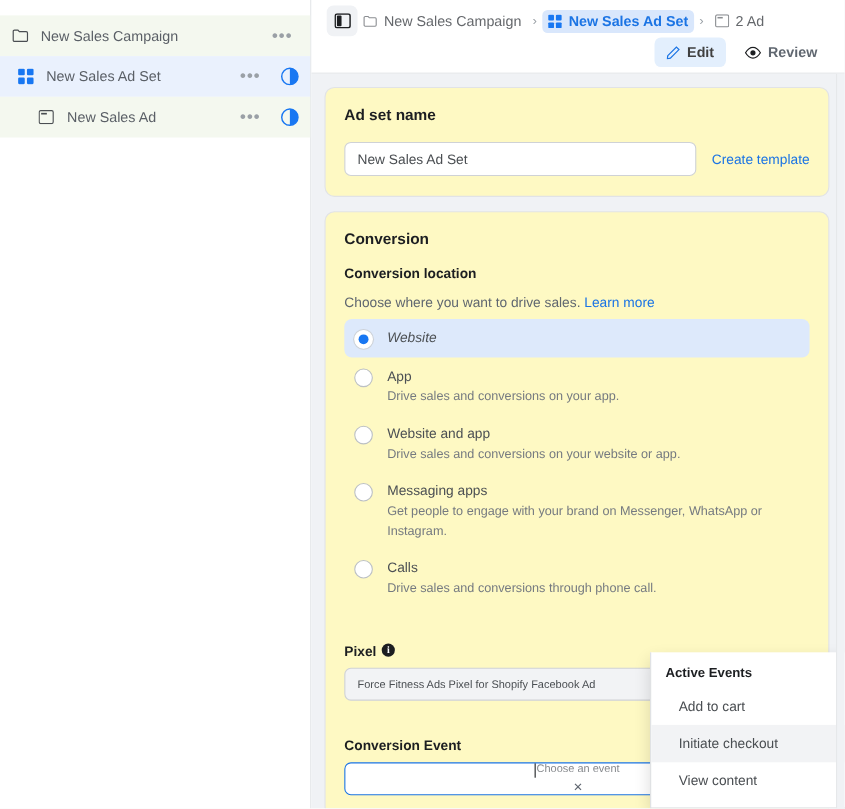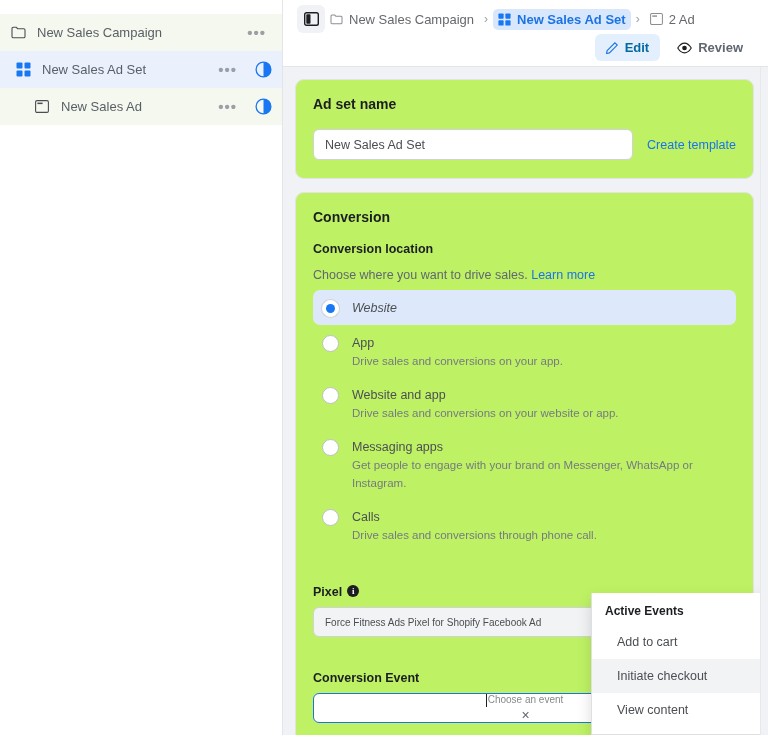--- a/index.html
+++ b/index.html
@@ -96,30 +96,30 @@
     display: flex; align-items: center; gap: 6px;
   }
   .tab {
     display: flex; align-items: center; gap: 6px;
     font-size: 13px; font-weight: 700;
     padding: 6px 11px;
     border-radius: 6px;
     cursor: pointer;
     color: #606770;
   }
-  .tab.active { background: #e3effd; color: #0369a1; }
+  .tab.active { background: #e3effd; color: #404040; }
 
   .scrollarea {
     height: 668px;
     padding: 12px 14px 0 12px;
     overflow: hidden;
     position: relative;
   }
   .card {
-    background: #bef264;
+    background: #fef9c3;
     border: 1px solid #e1e3e6;
     border-radius: 9px;
     margin-bottom: 13px;
     padding: 16px 17px 18px 17px;
   }
   .card-title { font-size: 14px; font-weight: 700; color: #1c1e21; }
 
   .name-row { display: flex; align-items: center; margin-top: 17px; gap: 14px; }
   .text-input {
     flex: 1 1 auto;

